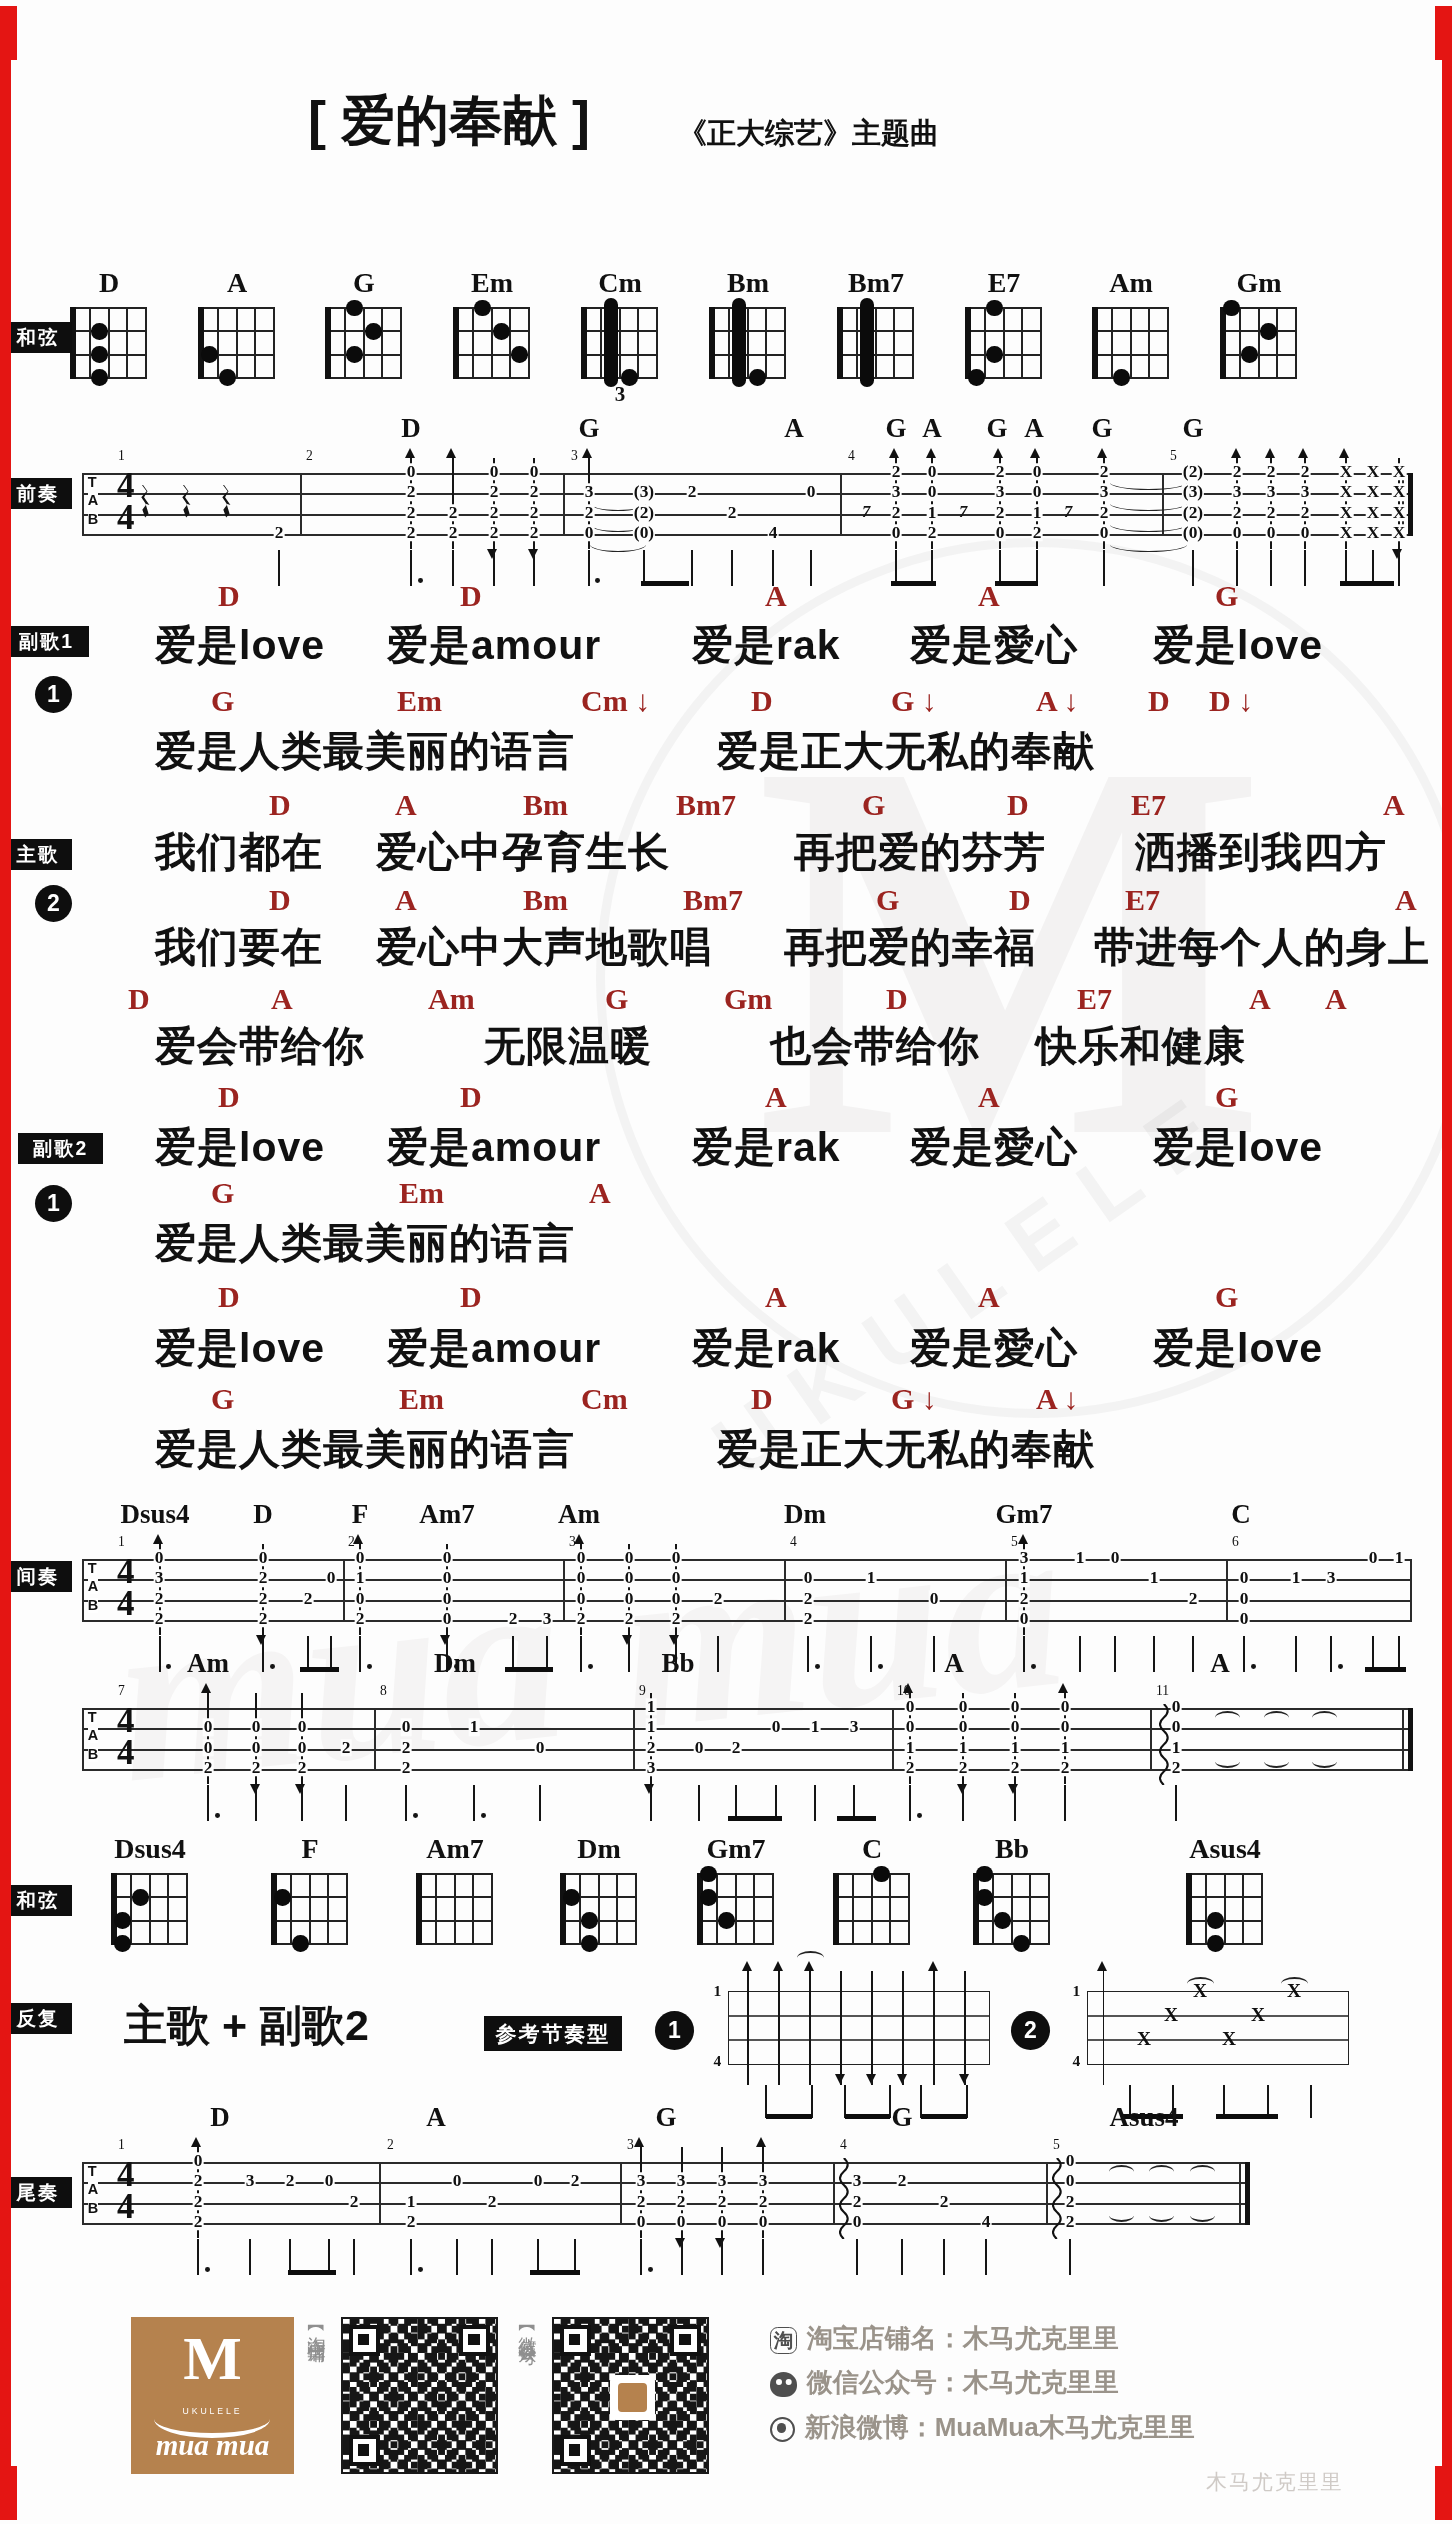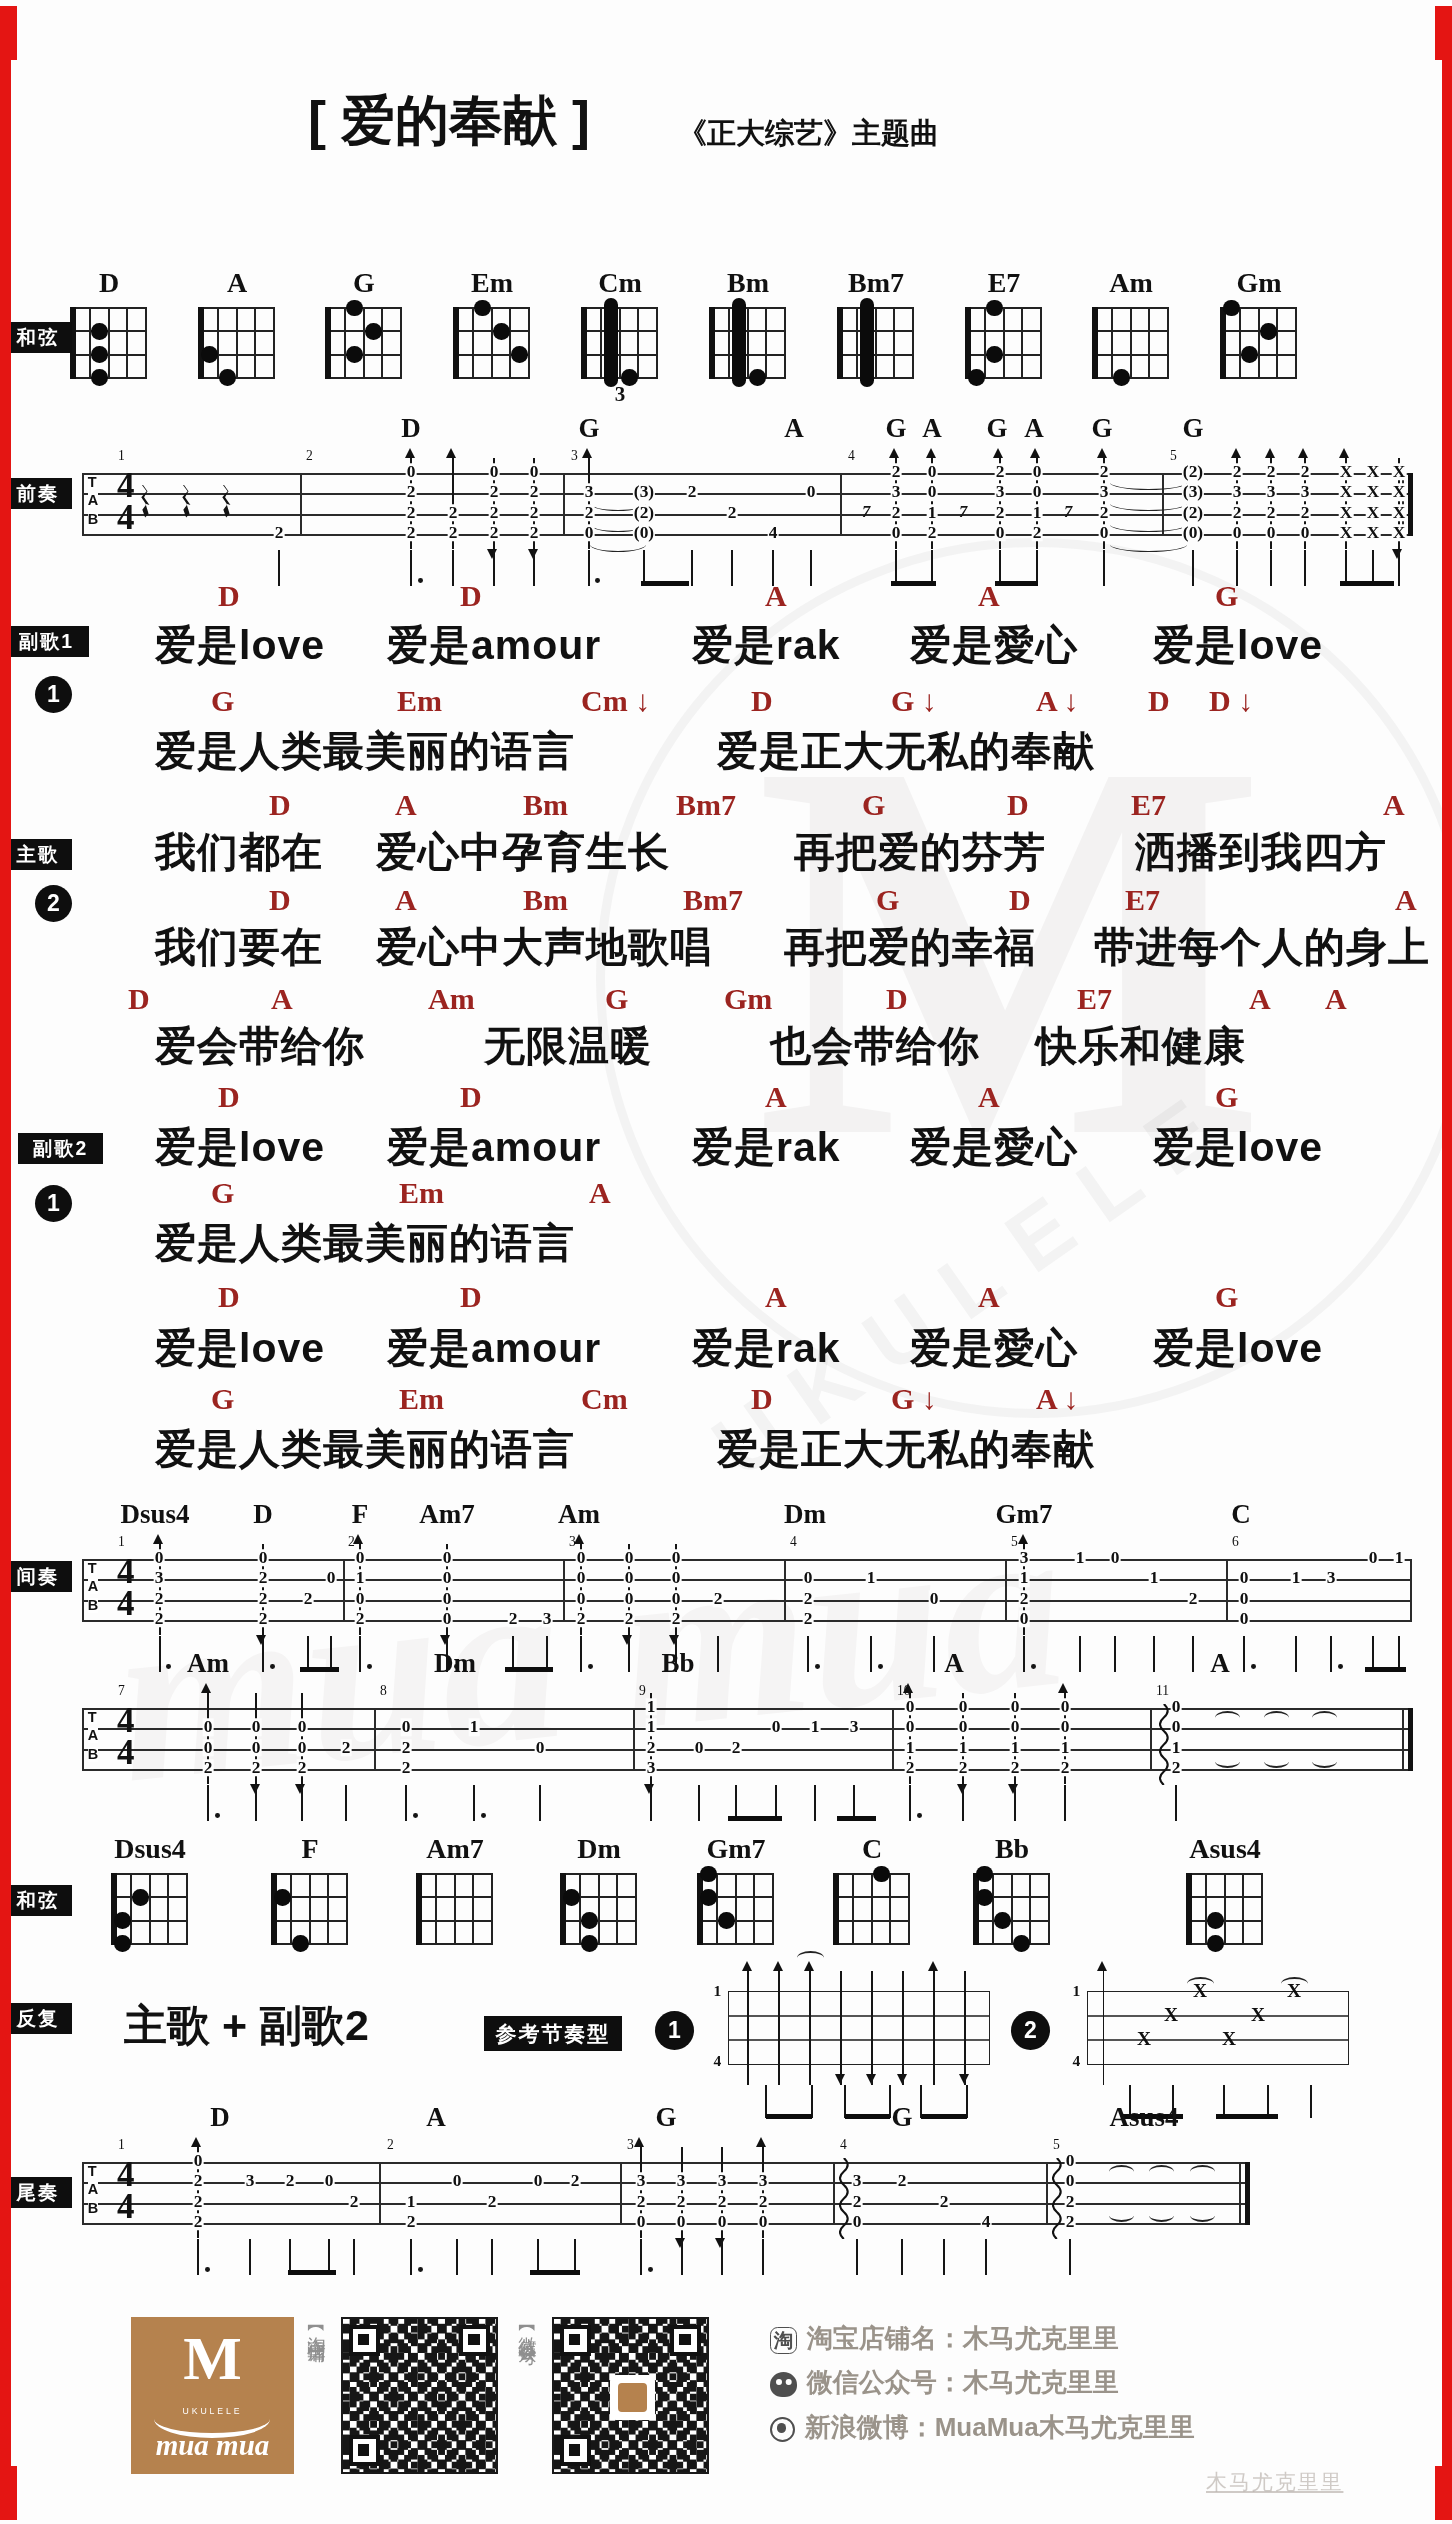--- a/index.html
+++ b/index.html
@@ -81,21 +81,21 @@
   .qrhorse{position:absolute;left:56px;top:56px;width:45px;height:45px;background:#fff;border-radius:5.8px;}
   .qrhorse::after{content:"";position:absolute;left:7.7px;top:7.7px;width:29px;height:29px;background:#b5824e;border-radius:3.9px;}
   .inforow{position:absolute;left:770px;font-size:26px;color:#9a938a;white-space:nowrap;font-weight:bold;}
   .inforow .ic{display:inline-block;width:33px;color:#4f4f4f;font-weight:bold;margin-right:9.7px;text-align:center;vertical-align:middle;}
   .ic-tao{font-size:19.4px;border:1.9px solid #4f4f4f;border-radius:7.7px;width:25px!important;height:25px;line-height:25px;}
   .ic-wc{position:relative;width:27px!important;height:25px;background:#4f4f4f;border-radius:50% 50% 45% 45%;}
   .ic-wc::after{content:"";position:absolute;left:5.8px;top:7.7px;width:5.8px;height:5.8px;border-radius:50%;background:#fff;box-shadow:9.7px 0 0 #fff;}
   .ic-wb{position:relative;width:25px!important;height:25px;border:2.9px solid #4f4f4f;border-radius:50%;box-sizing:border-box;}
   .ic-wb::after{content:"";position:absolute;left:4.8px;top:4.8px;width:9.7px;height:9.7px;border-radius:50%;background:#4f4f4f;}
   .ic-home{font-size:29px;line-height:25px;}
-  .cornerwm{position:absolute;left:1206px;top:2468px;font-size:21px;color:rgba(150,140,130,.45);letter-spacing:1.9px;text-decoration:underline;}
+  .cornerwm{position:absolute;left:1206px;top:2468px;font-size:21px;color:rgba(150,140,130,.45);letter-spacing:1.9px;}
   .sq{position:absolute;z-index:2;}
 </style>
 </head>
 <body>
 
 <div id="canvas">
 
   <div class="wm-ring"></div>
   <div class="wm-m">M</div>
   <div class="wm-script">mua mua</div>

